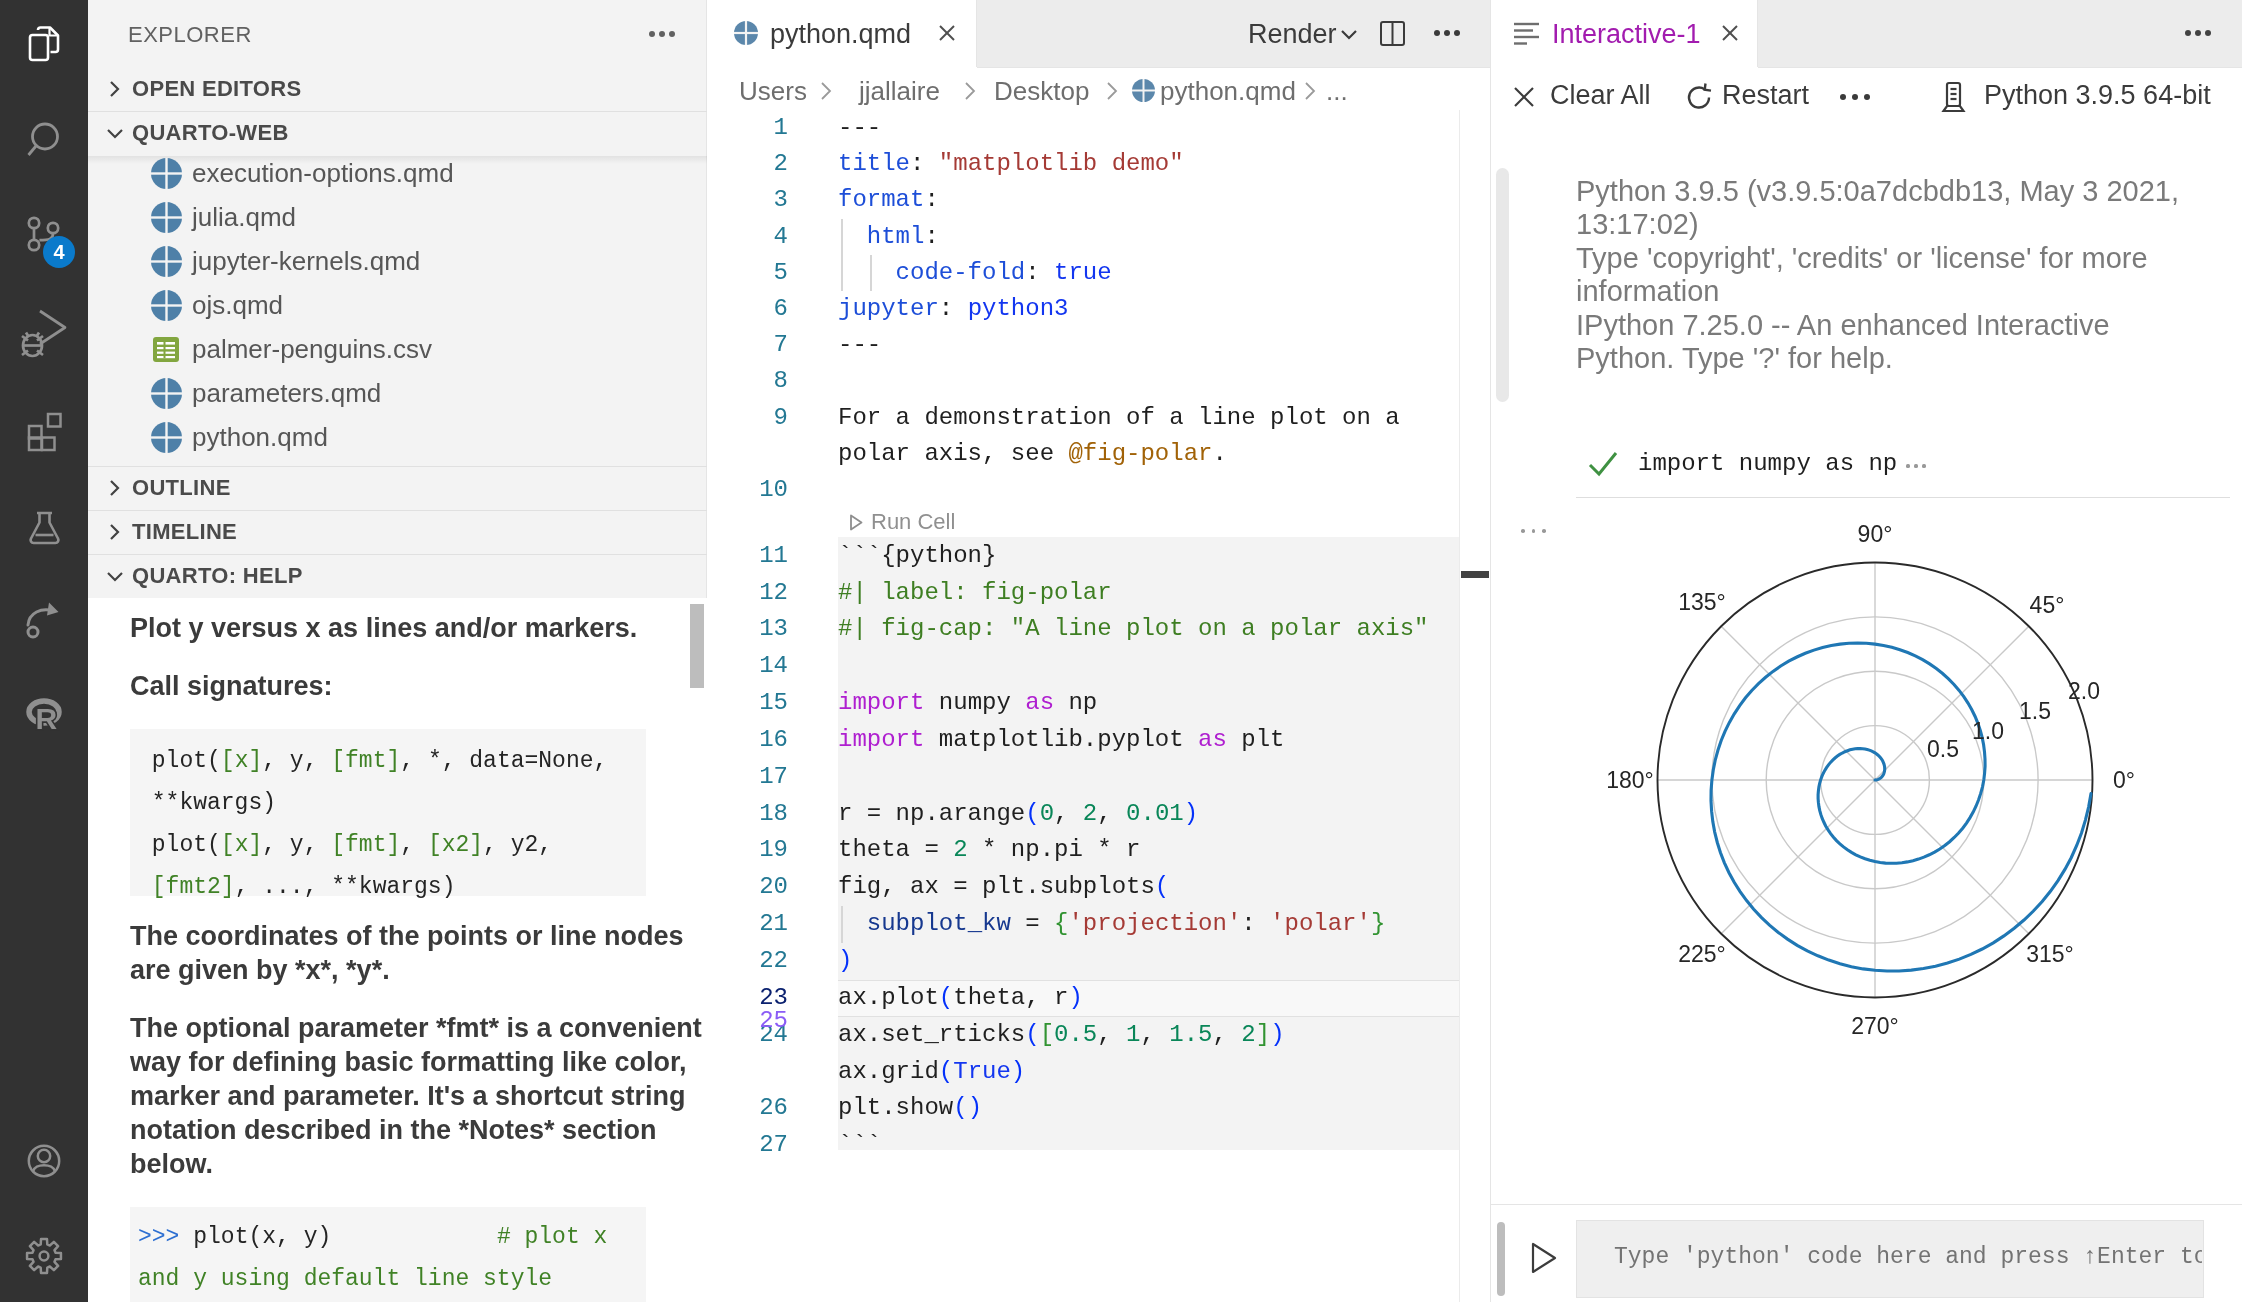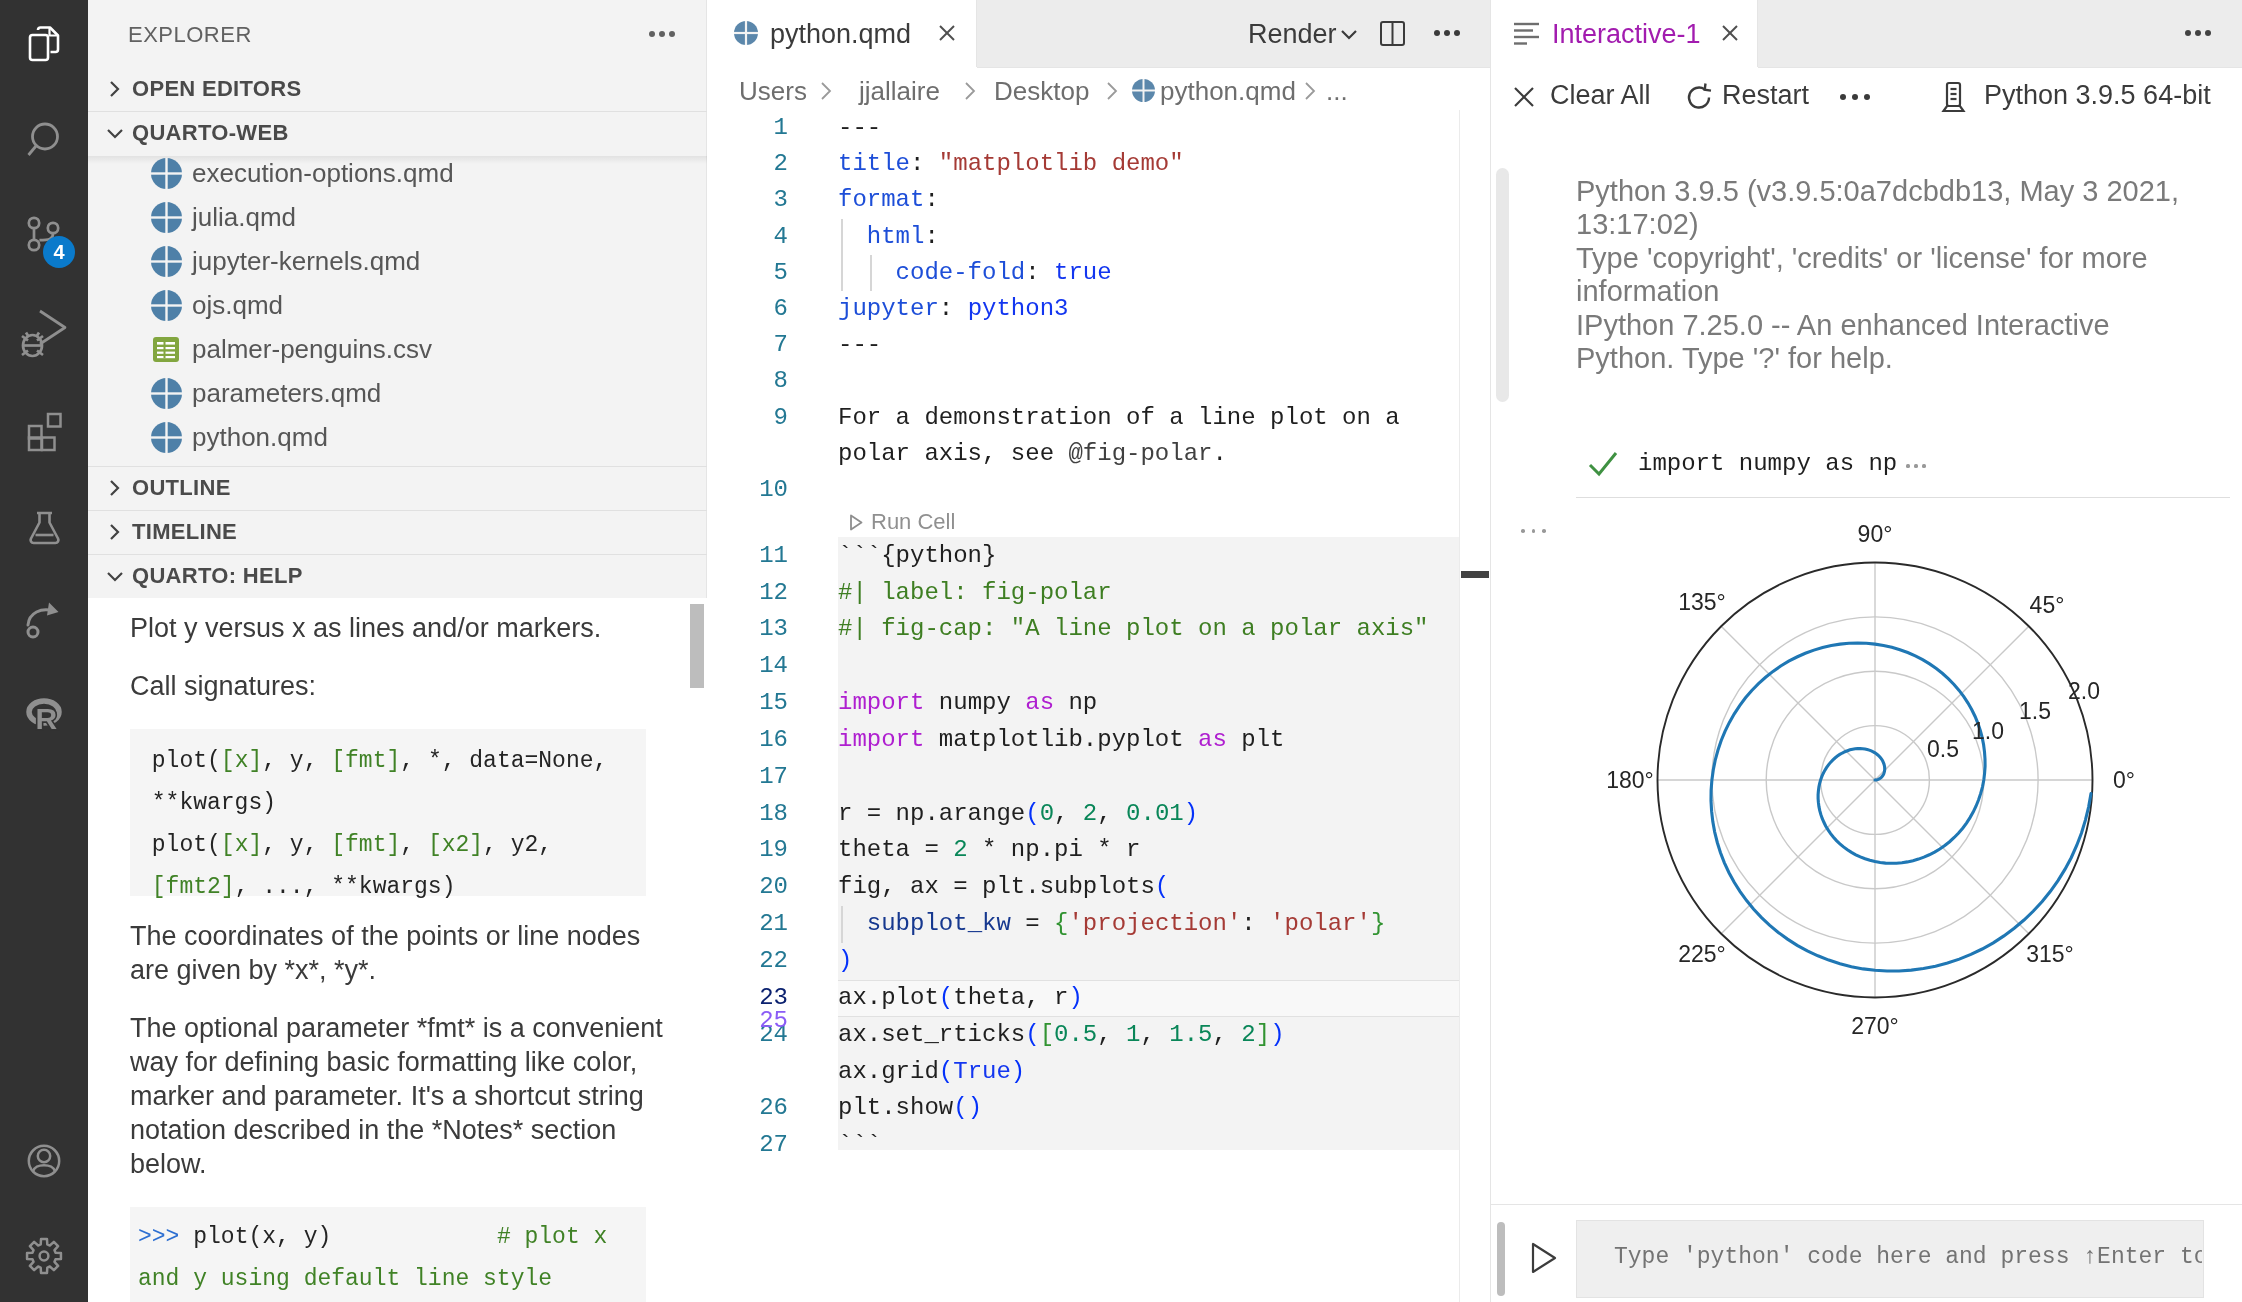--- a/index.html
+++ b/index.html
@@ -3,22 +3,22 @@
   html,body{margin:0;padding:0;width:2242px;height:1302px;overflow:hidden;background:#fff;
     font-family:"Liberation Sans",sans-serif;}
   .abs{position:absolute;}
   .mono{font-family:"Liberation Mono",monospace;white-space:pre;}
   .ln{position:absolute;width:80px;text-align:right;font-family:"Liberation Mono",monospace;
       font-size:24px;line-height:36px;color:#237893;}
   .cl{position:absolute;left:838px;font-family:"Liberation Mono",monospace;font-size:24px;
       line-height:36px;color:#1f1f1f;white-space:pre;}
   .k{color:#1d4ed8;} .s{color:#a53a35;} .b{color:#1336f0;} .kw{color:#af1fd0;}
   .cm{color:#3e7e22;} .num{color:#098658;} .p1{color:#0431fa;} .p2{color:#319331;}
-  .vb{color:#16388f;} .ref{color:#404040;}
-  .helpp{position:absolute;left:130px;font-size:27px;color:#3b3b3b;white-space:pre;}
+  .vb{color:#16388f;} .ref{color:#a16207;}
+  .helpp{position:absolute;left:130px;font-size:27px;color:#3b3b3b;white-space:pre;font-weight:bold;}
   .helpc{position:absolute;font-family:"Liberation Mono",monospace;font-size:23px;color:#242424;white-space:pre;}
   .hg{color:#408226;}
   .bannerline{position:absolute;left:1576px;font-size:29px;color:#7a7a7a;white-space:pre;}
 </style></head><body>
 <div class="abs" style="left:0;top:0;width:88px;height:1302px;background:#323232"></div>
 <svg class="abs" style="left:22px;top:22px" width="46" height="46" fill="none" stroke="#ffffff" stroke-width="2.6" stroke-linejoin="round">
 <path d="M16 8 a2.5 2.5 0 0 1 2.5 -2.5 h9.5 l8 8 v14 a2.5 2.5 0 0 1 -2.5 2.5 h-5"></path>
 <path d="M27.5 5.5 v8 h8.2" stroke-width="2.2"></path>
 <rect x="8" y="13" width="18" height="25" rx="2.5" fill="#323232"></rect>
 </svg>

